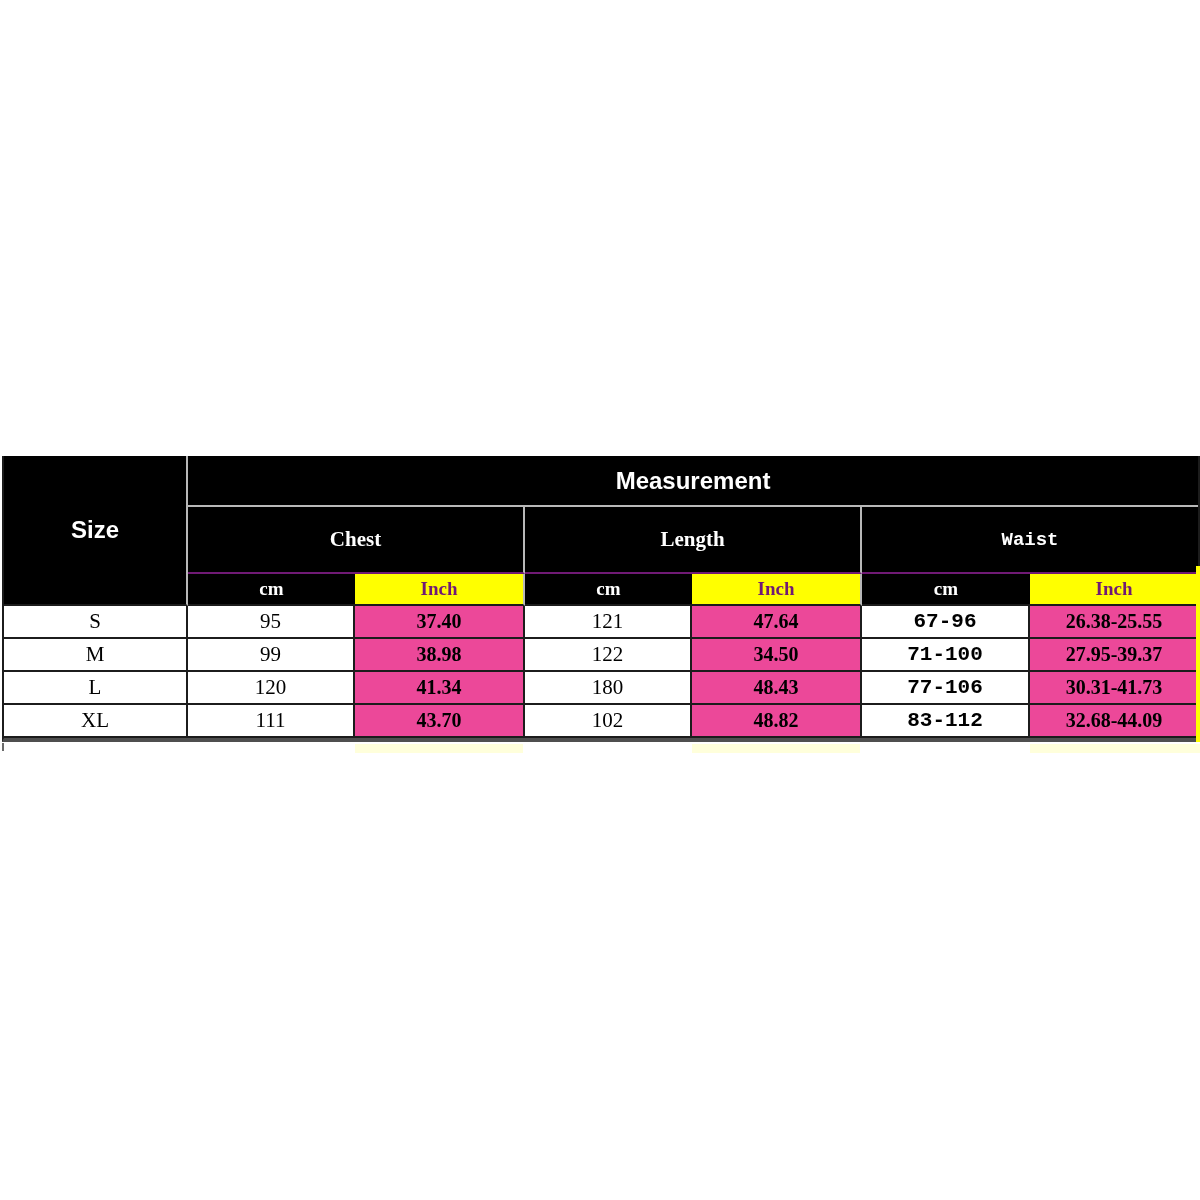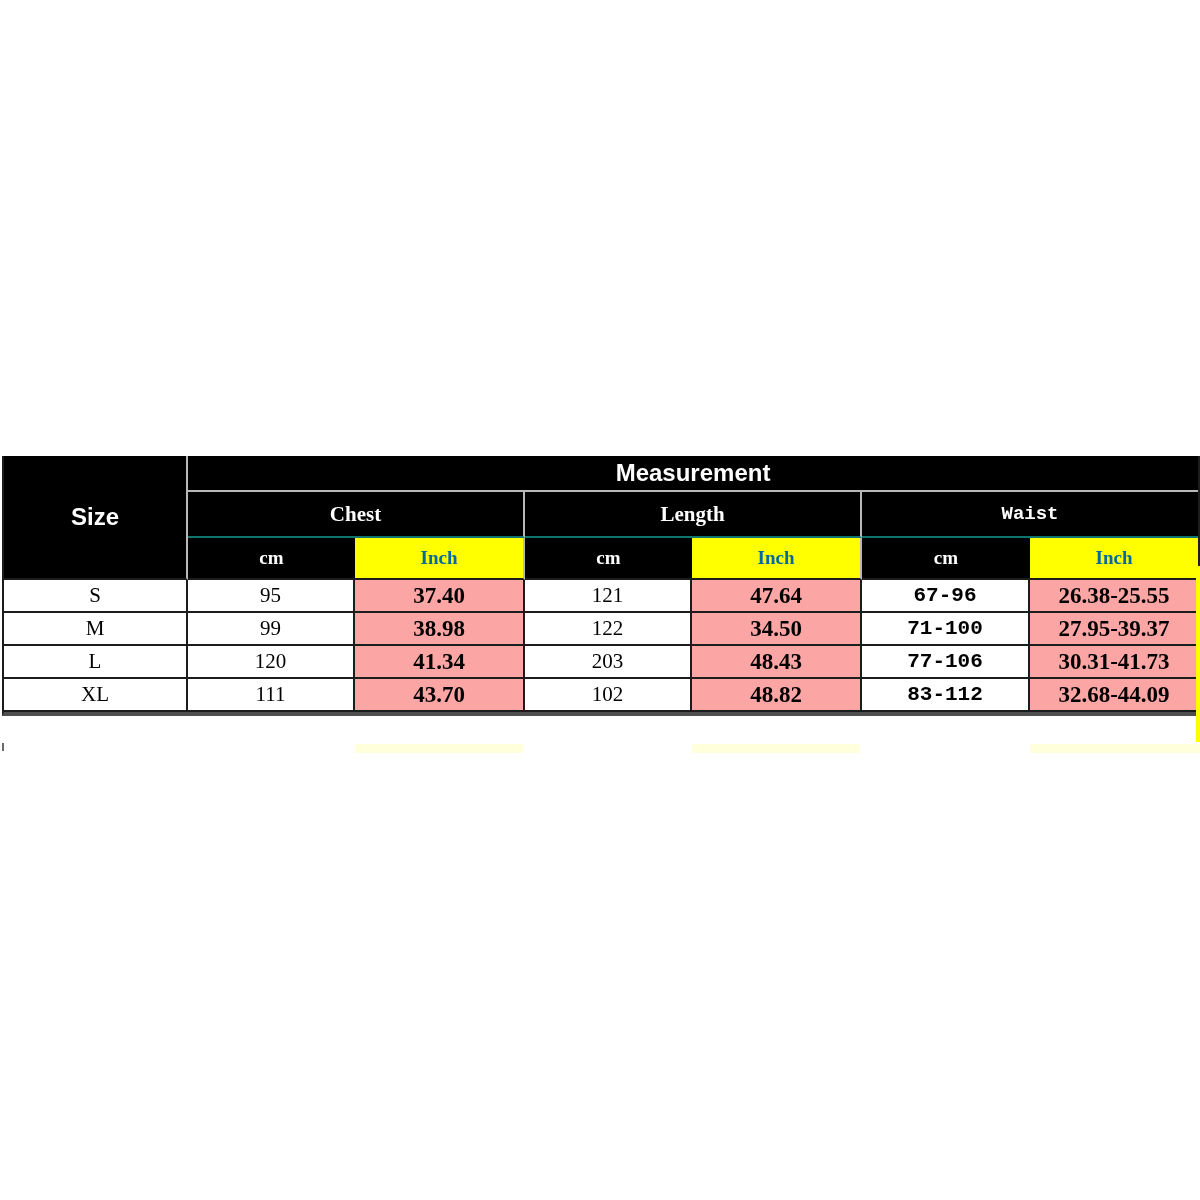--- a/index.html
+++ b/index.html
@@ -27,60 +27,60 @@
     box-sizing: border-box;
     padding: 0;
     margin: 0;
     text-align: center;
     vertical-align: middle;
     overflow: hidden;
     color: #000000;
   }
   
   .hb { background: #000000; color: #ffffff; }
-  .yb { background: #ffff00; color: #0369a1; }
+  .yb { background: #ffff00; color: #701a75; }
   .c-measure {
-    height: 36px;
+    height: 51px;
     font-family: "Liberation Sans", sans-serif;
     font-weight: bold;
     font-size: 24px;
     border-bottom: 2px solid #b8b8b8;
   }
   .c-size {
     font-family: "Liberation Sans", sans-serif;
     font-weight: bold;
     font-size: 24px;
     border-right: 2px solid #b8b8b8;
     border-bottom: 2px solid #1c1c1c;
     margin-top: 44px;
   }
   .c-group {
-    height: 46px;
+    height: 67px;
     font-weight: bold;
     font-size: 21px;
-    border-bottom: 2px solid #0f766e;
+    border-bottom: 2px solid #701a75;
   }
   .gr { border-right: 2px solid #b8b8b8; }
   .mono { font-family: "Liberation Mono", monospace; font-size: 19px; }
   .c-unit {
-    height: 42px;
+    height: 32px;
     font-weight: bold;
     font-size: 19px;
     border-bottom: 2px solid #1c1c1c;
   }
   
   .dr td { height: 33px; }
   .dc {
     font-size: 21px;
     border-right: 2px solid #1c1c1c;
     border-bottom: 2px solid #1c1c1c;
     background: #ffffff;
   }
   .dc.last { border-right: none; }
-  .yv { background: #fca5a5; font-weight: bold; font-size: 23px; }
+  .yv { background: #ec4899; font-weight: bold; font-size: 20px; }
   .mv { font-family: "Liberation Mono", monospace; font-weight: bold; font-size: 21px; }
   
   .edge-sliver {
     position: absolute;
     left: 1196px;
     top: 566px;
     width: 4px;
     height: 176px;
     background: #ffff00;
   }
@@ -146,21 +146,21 @@
         <td class="dc yv">38.98</td>
         <td class="dc">122</td>
         <td class="dc yv">34.50</td>
         <td class="dc mv">71-100</td>
         <td class="dc yv last">27.95-39.37</td>
       </tr>
       <tr class="dr">
         <td class="dc">L</td>
         <td class="dc">120</td>
         <td class="dc yv">41.34</td>
-        <td class="dc">203</td>
+        <td class="dc">180</td>
         <td class="dc yv">48.43</td>
         <td class="dc mv">77-106</td>
         <td class="dc yv last">30.31-41.73</td>
       </tr>
       <tr class="dr">
         <td class="dc">XL</td>
         <td class="dc">111</td>
         <td class="dc yv">43.70</td>
         <td class="dc">102</td>
         <td class="dc yv">48.82</td>

